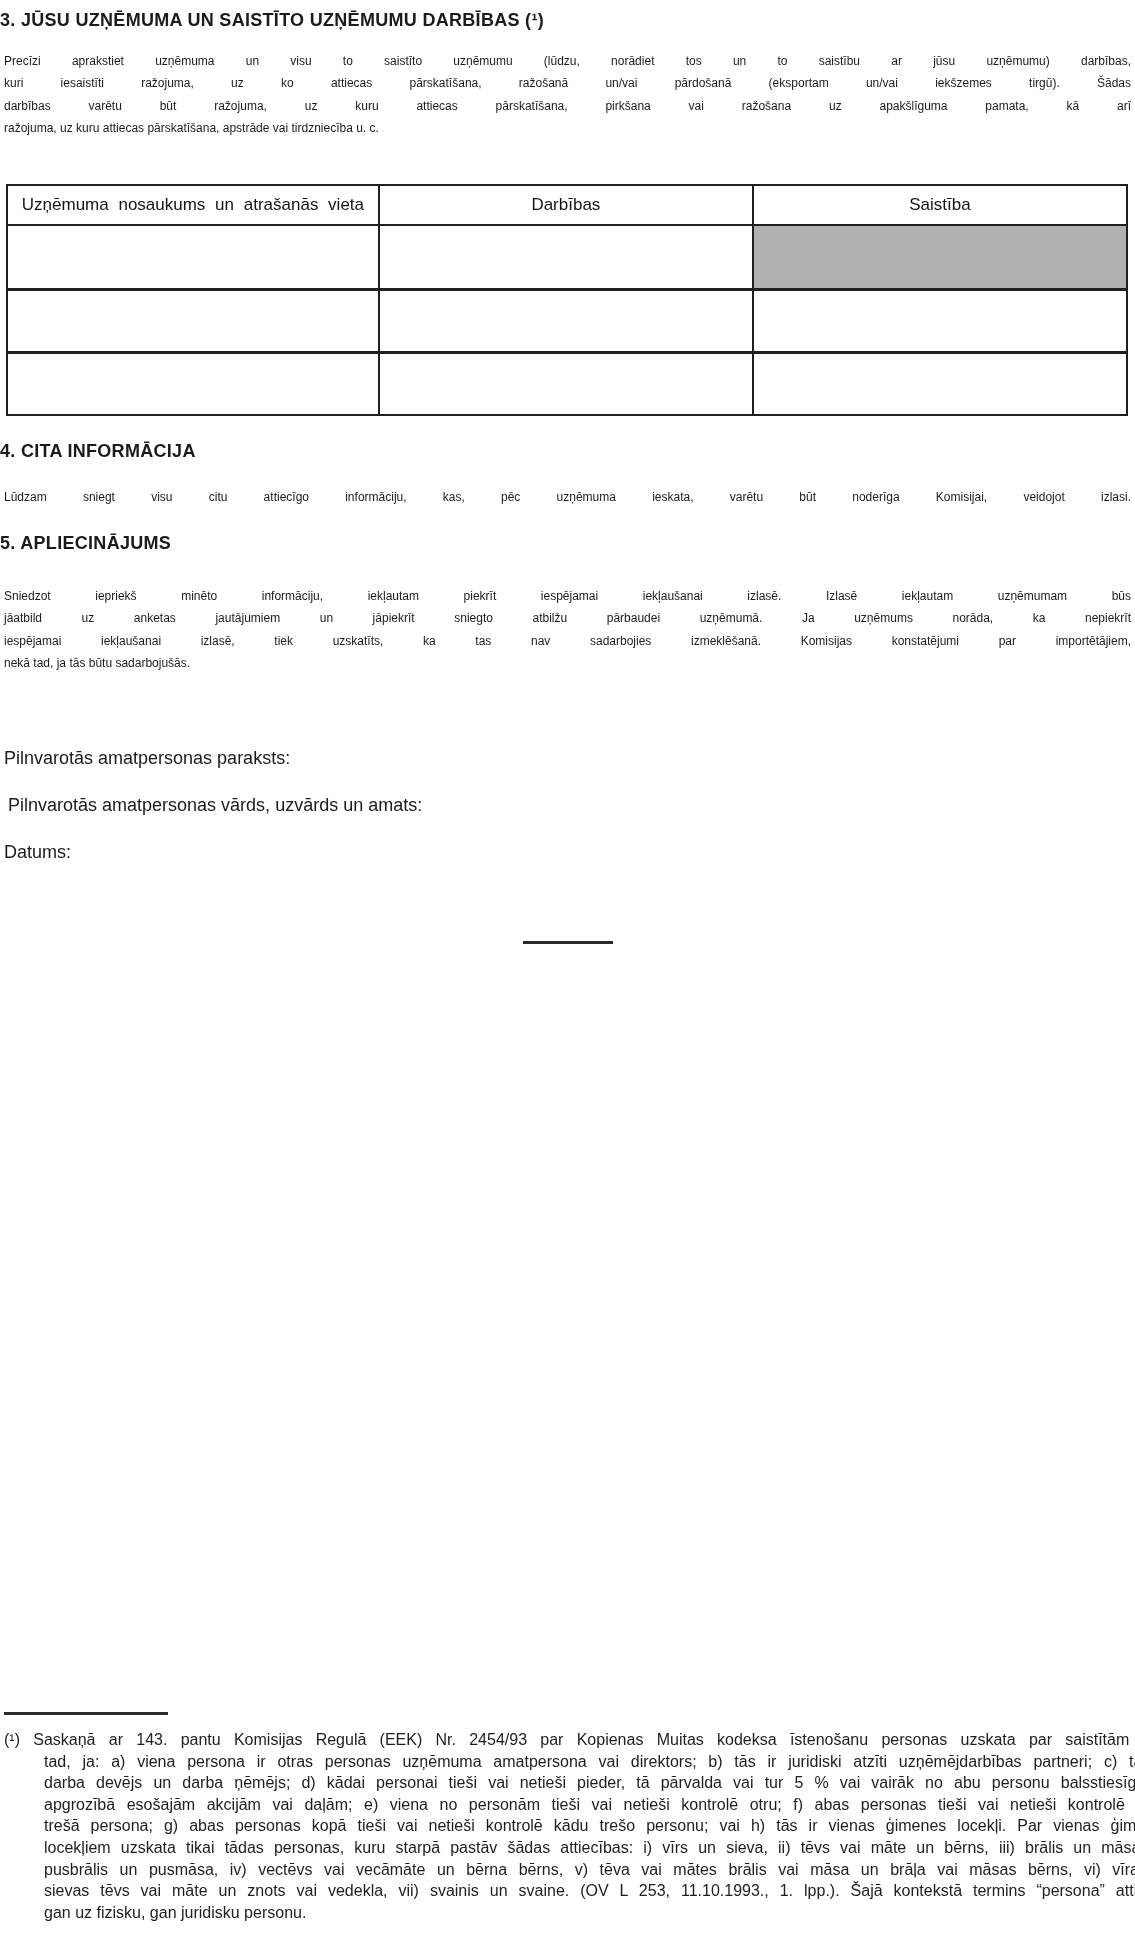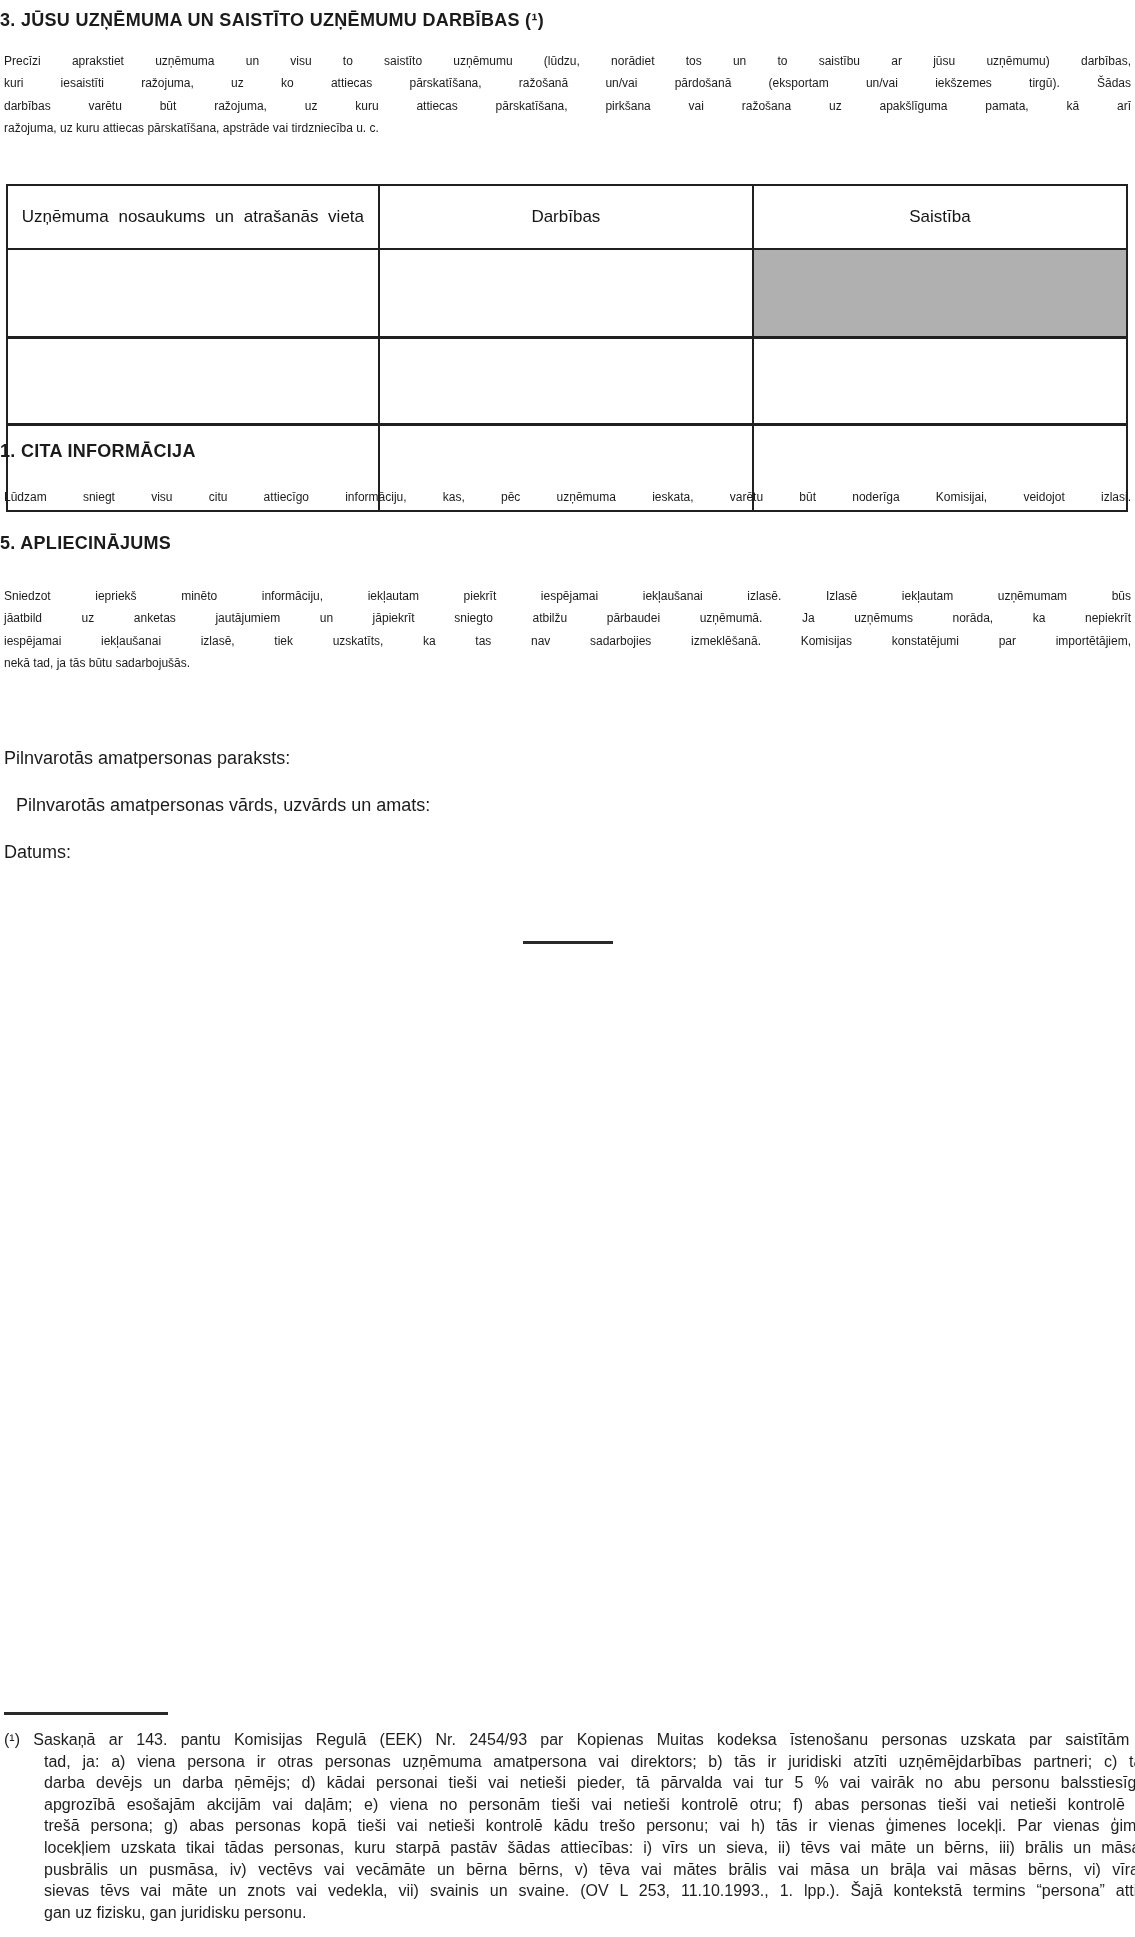--- a/index.html
+++ b/index.html
@@ -20,21 +20,21 @@
   .short-last .jline:last-child{text-align-last:left;}
   .label{font-size:18px;white-space:nowrap;}
 
   
   .reltable{
     border-collapse:collapse;table-layout:fixed;
     width:1122px;
   }
   .reltable th,.reltable td{
     border:2px solid #202020;
-    padding:16px 8px;
+    padding:4px 8px;
     vertical-align:middle;
   }
   .reltable th{
     font-weight:normal;font-size:17px;height:30px;
     text-align:center;word-spacing:5px;color:#151515;
   }
   .reltable tr.body-row td{height:52px;}
   .reltable tr.r1 td{height:54px;}
   .reltable tr.body-row + tr.body-row td{border-top:3px solid #202020;}
   td.shaded{background:#B0B0B0;}
@@ -87,38 +87,38 @@
       <td></td>
     </tr>
     <tr class="body-row">
       <td></td>
       <td></td>
       <td></td>
     </tr>
   </tbody>
 </table>
 
-<div class="abs heading" style="top:441px;">1. CITA INFORMĀCIJA</div>
+<div class="abs heading" style="top:441px;">4. CITA INFORMĀCIJA</div>
 
 <div class="abs para" style="top:486px;left:4px;width:1127px;">
     <div class="jline">Lūdzam sniegt visu citu attiecīgo informāciju, kas, pēc uzņēmuma ieskata, varētu būt noderīga Komisijai, veidojot izlasi.</div>
   </div>
 
 <div class="abs heading" style="top:533px;">5. APLIECINĀJUMS</div>
 
 <div class="abs para short-last" style="top:585px;left:4px;width:1127px;">
     <div class="jline">Sniedzot iepriekš minēto informāciju, iekļautam piekrīt iespējamai iekļaušanai izlasē. Izlasē iekļautam uzņēmumam būs</div>
     <div class="jline">jāatbild uz anketas jautājumiem un jāpiekrīt sniegto atbilžu pārbaudei uzņēmumā. Ja uzņēmums norāda, ka nepiekrīt</div>
     <div class="jline">iespējamai iekļaušanai izlasē, tiek uzskatīts, ka tas nav sadarbojies izmeklēšanā. Komisijas konstatējumi par importētājiem,</div>
     <div class="jline">nekā tad, ja tās būtu sadarbojušās.</div>
   </div>
 
 <div class="abs label" style="top:748px;left:4px;">Pilnvarotās amatpersonas paraksts:</div>
 
-<div class="abs label" style="top:795px;left:16px;text-align:right;">Pilnvarotās amatpersonas vārds, uzvārds un amats:</div>
+<div class="abs label" style="top:795px;left:8px;text-align:right;">Pilnvarotās amatpersonas vārds, uzvārds un amats:</div>
 
 <div class="abs label" style="top:842px;left:4px;">Datums:</div>
 
 <div class="abs rule signature-rule"></div>
 
 <div class="abs rule footnote-sep"></div>
 
 <div class="abs footnote short-last" style="top:1729px;left:4px;width:1127px;">
     <div class="jline">(¹) Saskaņā ar 143. pantu Komisijas Regulā (EEK) Nr. 2454/93 par Kopienas Muitas kodeksa īstenošanu personas uzskata par saistītām tikai</div>
     <div class="jline">tad, ja: a) viena persona ir otras personas uzņēmuma amatpersona vai direktors; b) tās ir juridiski atzīti uzņēmējdarbības partneri; c) tās ir</div>

